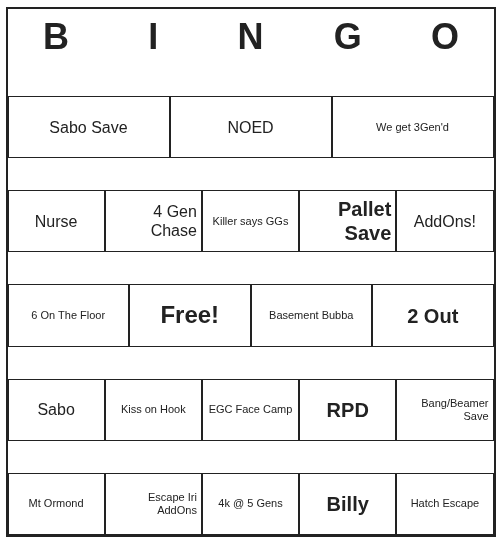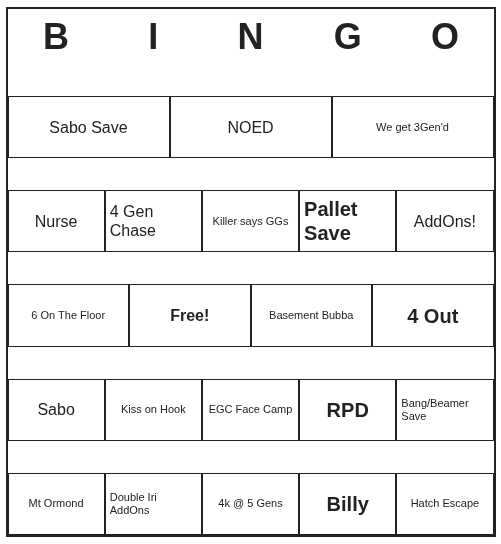--- a/index.html
+++ b/index.html
@@ -42,29 +42,29 @@
       display: flex;
       flex-direction: row;
       flex: 1;
     }
     .bingo-cell {
       flex: 1;
       border: 1.5px solid #222;
       display: flex;
       align-items: center;
       justify-content: center;
-      text-align: left;
+      text-align: right;
       padding: 4px;
       font-size: 14px;
       color: #222;
       line-height: 1.2;
       margin-top: 32px;
     }
     .bingo-cell.free {
-      font-size: 16px;
+      font-size: 24px;
       font-weight: bold;
     }
     .bingo-cell.large {
       font-size: 20px;
       font-weight: bold;
     }
     .bingo-cell.small {
       font-size: 11px;
     }
     .bingo-cell.medium {
@@ -94,30 +94,30 @@
         <div class="bingo-cell medium">Nurse</div>
         <div class="bingo-cell medium">4 Gen Chase</div>
         <div class="bingo-cell small">Killer says GGs</div>
         <div class="bingo-cell large">Pallet Save</div>
         <div class="bingo-cell medium">AddOns!</div>
       </div>
       <div class="bingo-row">
         <div class="bingo-cell small">6 On The Floor</div>
         <div class="bingo-cell free">Free!</div>
         <div class="bingo-cell small">Basement Bubba</div>
-        <div class="bingo-cell large">4 Out</div>
+        <div class="bingo-cell large">2 Out</div>
       </div>
       <div class="bingo-row">
         <div class="bingo-cell medium">Sabo</div>
         <div class="bingo-cell small">Kiss on Hook</div>
         <div class="bingo-cell small">EGC Face Camp</div>
         <div class="bingo-cell large">RPD</div>
         <div class="bingo-cell small">Bang/Beamer Save</div>
       </div>
       <div class="bingo-row">
         <div class="bingo-cell small">Mt Ormond</div>
-        <div class="bingo-cell small">Double Iri AddOns</div>
+        <div class="bingo-cell small">Escape Iri AddOns</div>
         <div class="bingo-cell small">4k @ 5 Gens</div>
         <div class="bingo-cell large">Billy</div>
         <div class="bingo-cell small">Hatch Escape</div>
       </div>
     </div>
 </div>
 
 </body></html>

